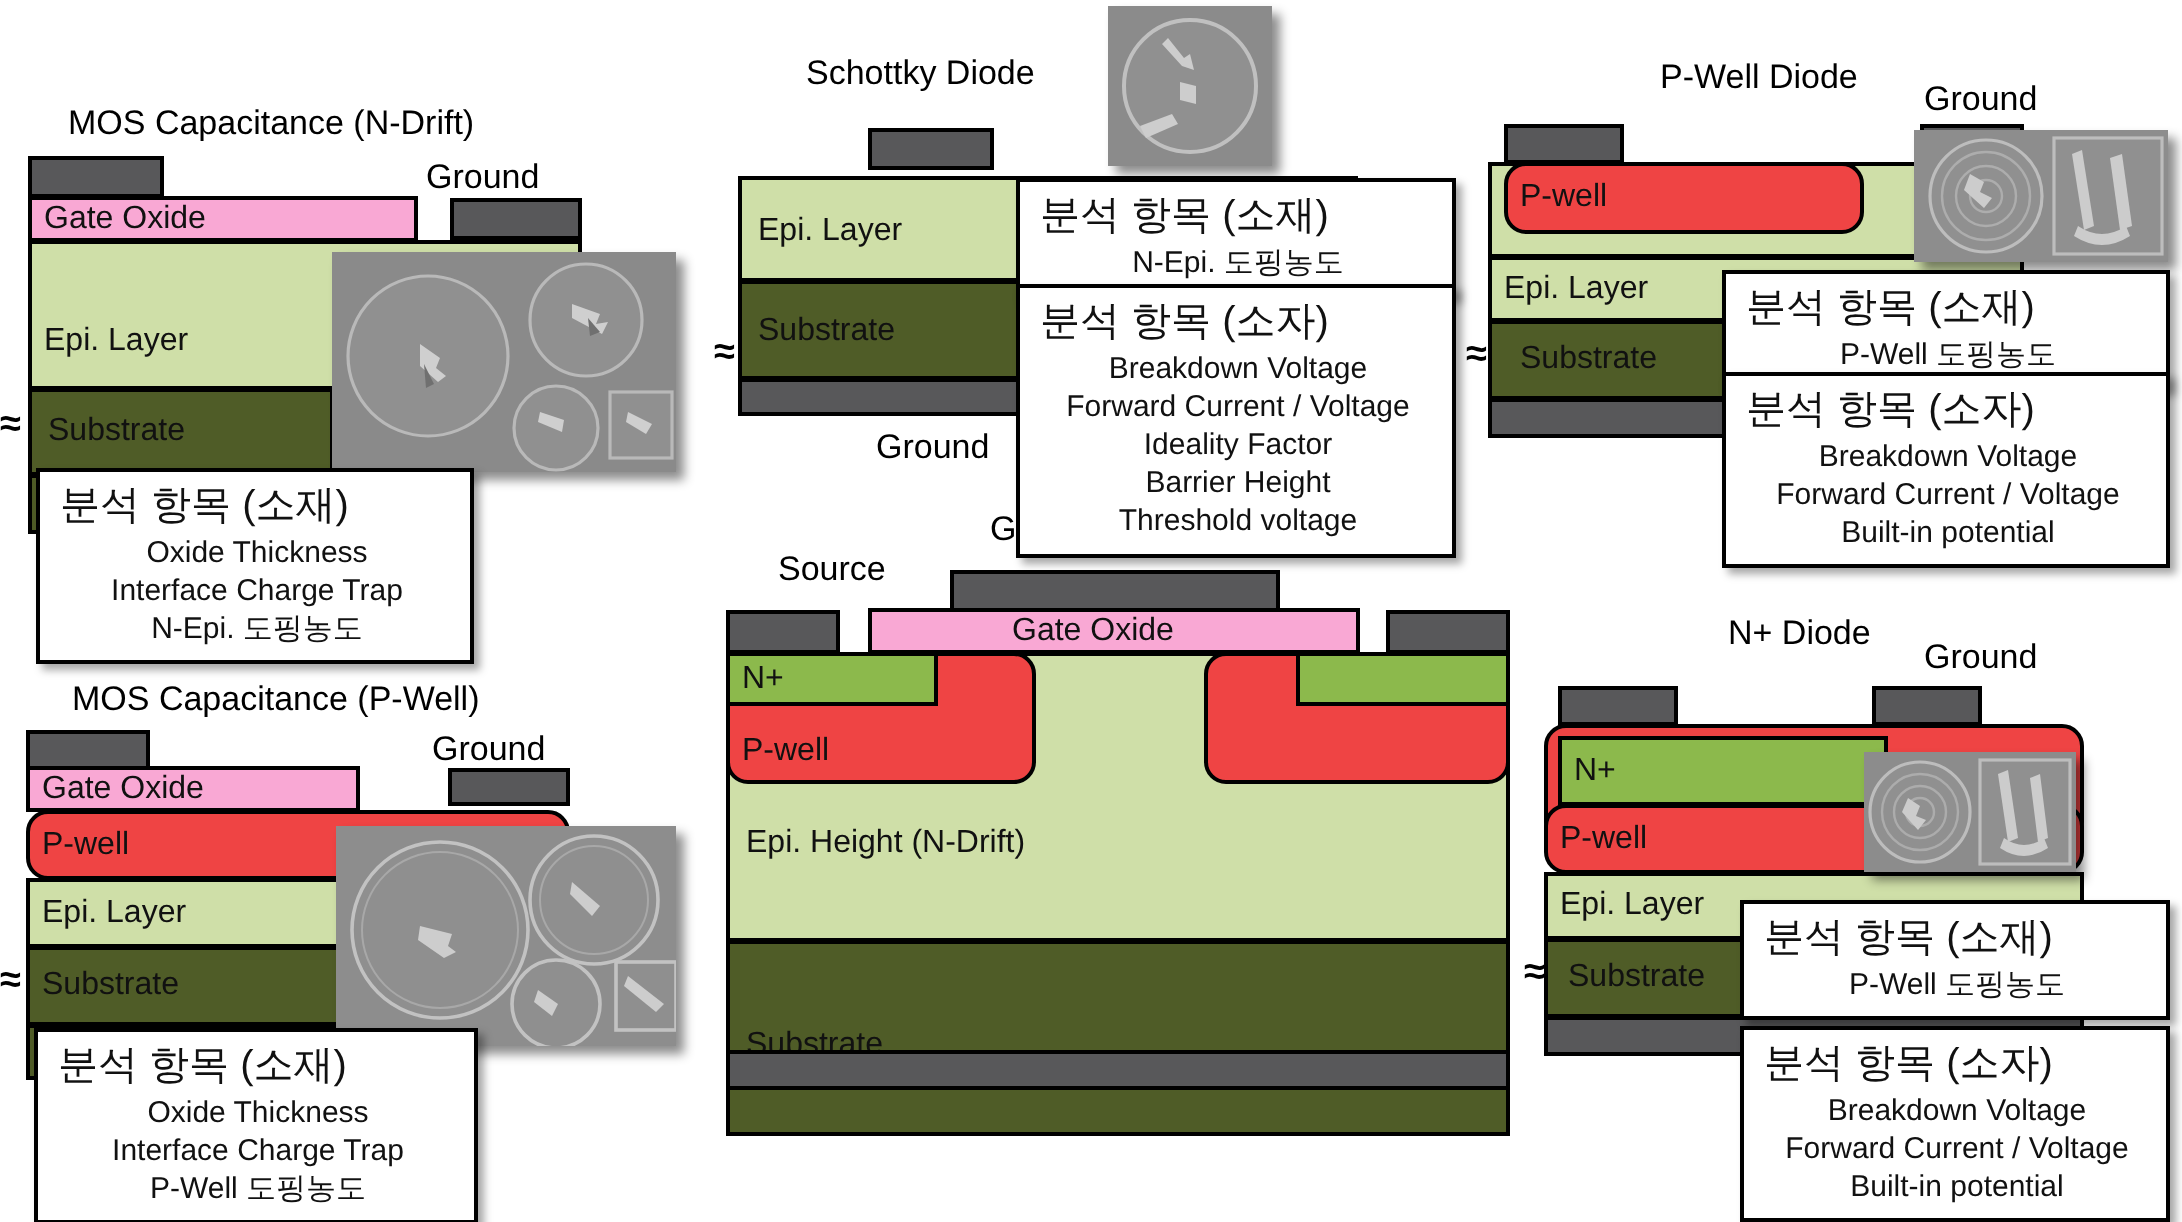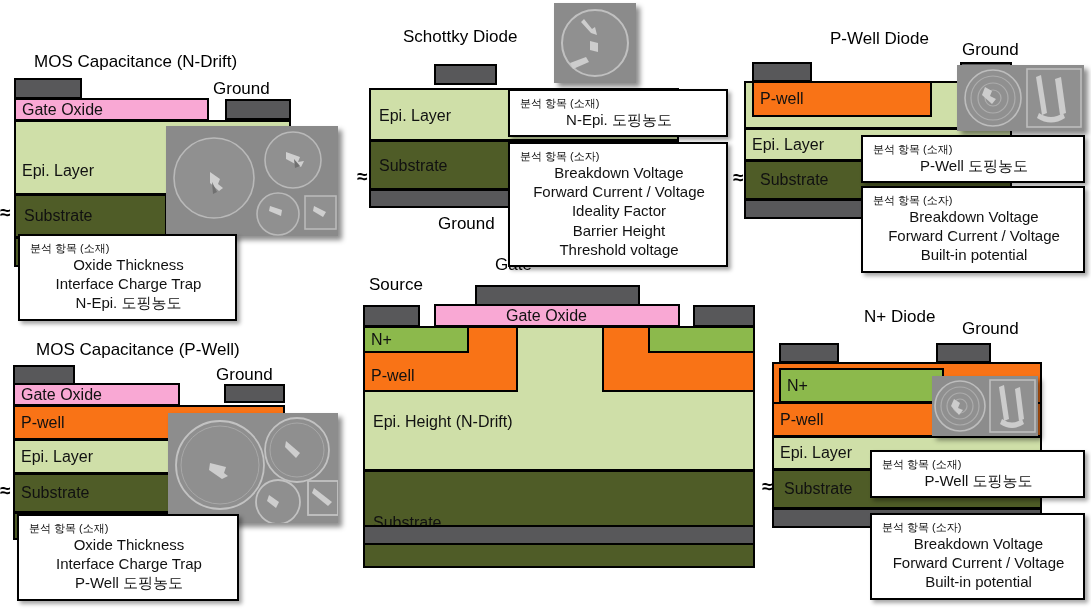--- a/index.html
+++ b/index.html
@@ -16,42 +16,42 @@
     border:2px solid #000;
     font-size:16px;color:#111;
     display:flex;align-items:center;
     padding-left:6px;
     white-space:nowrap;
   }
   .layer.nolabel{padding-left:0;}
   .ox   {background:#f9a8d4;}
   .epi  {background:#cfdfa8;}
   .sub  {background:#4f5c27;}
-  .pwell{background:#f97316;}
+  .pwell{background:#ef4444;border-radius:11px;}
   .nplus{background:#8cb94c;}
   .metal{background:#58585a;}
   .metal.gnd{background:#58585a;}
 
   .sub, .sub *{color:#111;}
 
   
   .caption{
     position:absolute;font-size:17px;color:#000;white-space:nowrap;
   }
 
   
   .infobox{
     position:absolute;box-sizing:border-box;
     background:#ffffff;border:2px solid #000;
     padding:5px 8px 6px 10px;
     box-shadow:3px 3px 4px rgba(0,0,0,.35);
     z-index:40;
   }
   .infobox .hd{
-    font-size:11px;color:#111;text-align:left;white-space:nowrap;line-height:1.28;
+    font-size:20px;color:#111;text-align:left;white-space:nowrap;line-height:1.28;
   }
   .infobox .it{
     font-size:15px;color:#111;text-align:center;white-space:nowrap;line-height:1.28;
   }
 
   
   .sem{
     position:absolute;box-sizing:border-box;
     background:#808080;
     box-shadow:4px 4px 5px rgba(0,0,0,.45);
@@ -316,21 +316,21 @@
     <div class="it">P-Well 도핑농도</div>
   </div>
 
   <div class="infobox" style="left:870px;top:513px;width:215px;">
     <div class="hd">분석 항목 (소자)</div>
     <div class="it">Breakdown Voltage</div>
     <div class="it">Forward Current / Voltage</div>
     <div class="it">Built-in potential</div>
   </div>
 
-  <div class="caption" style="left:369px;top:275px;">Source</div>
+  <div class="caption" style="left:389px;top:275px;">Source</div>
   <div class="caption" style="left:495px;top:255px;">Gate</div>
   <div class="caption" style="left:534px;top:551px;">Drain</div>
 
   <div class="layer metal" style="left:475px;top:285px;width:165px;height:22px;"></div>
 
   <div class="layer metal" style="left:363px;top:305px;width:57px;height:22px;"></div>
   <div class="layer metal" style="left:693px;top:305px;width:62px;height:22px;"></div>
 
   <div class="layer ox" style="left:434px;top:304px;width:246px;height:23px;">
     <span style="position:absolute;left:70px;">Gate Oxide</span>

